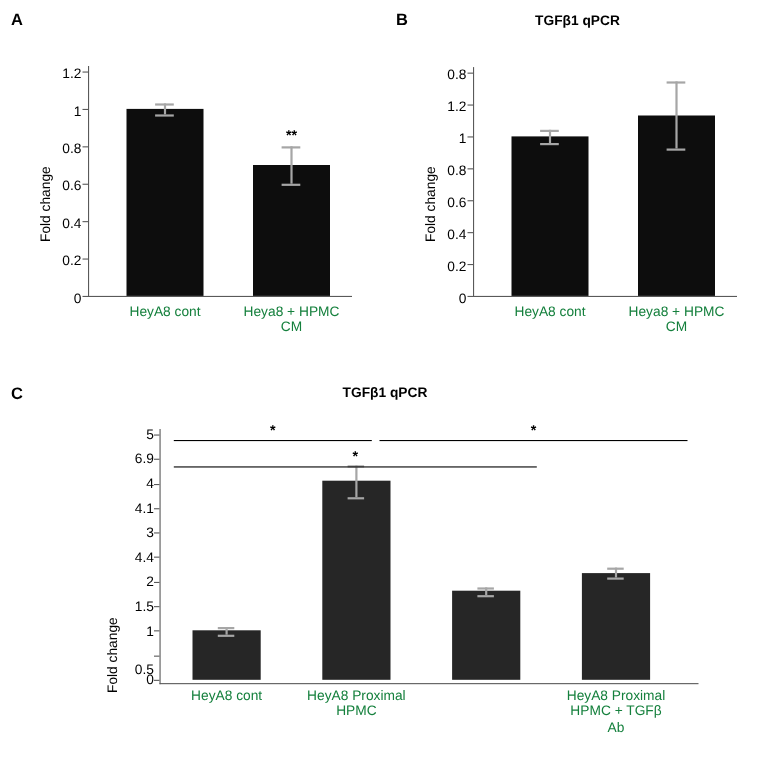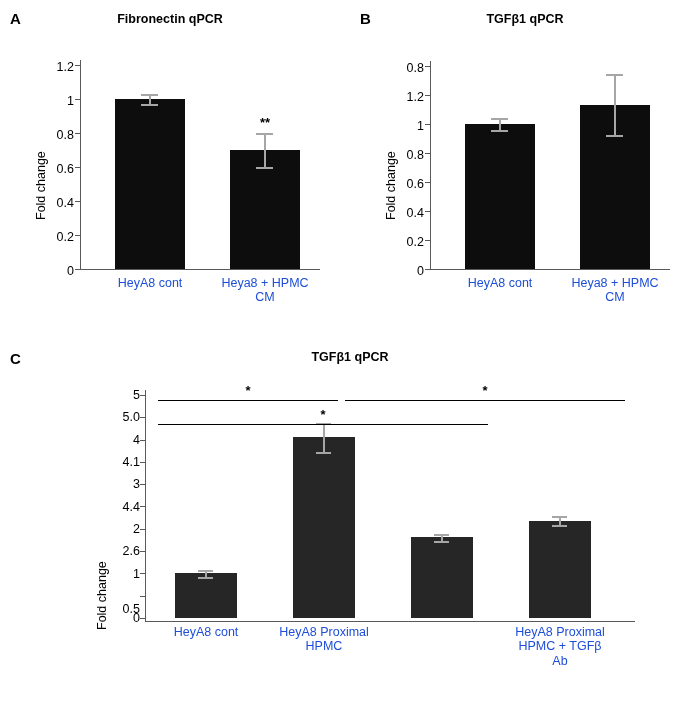--- a/index.html
+++ b/index.html
@@ -73,21 +73,21 @@
   .errcap {
     position: absolute;
     background: #a6a6a6;
     height: 1.6px;
   }
   .xtick-label {
     position: absolute;
     font-size: 12.5px;
     text-align: center;
     line-height: 1.15;
-    color: #1d4ed8;
+    color: #15803d;
   }
   .sig-star {
     position: absolute;
     font-size: 13px;
     font-weight: bold;
     text-align: center;
     color: #000;
     line-height: 1;
   }
   .sig-line {
@@ -96,21 +96,20 @@
     height: 1.4px;
   }
 </style>
 </head>
 <body>
 
 <div class="panel" style="left:0px; top:0px; width:340px; height:330px;">
 
   <div class="panel-letter" style="left:10px; top:10px;">A</div>
 
-  <div class="chart-title" style="top:12px;">Fibronectin qPCR</div>
 
   <div class="ylabel" style="left:34px; top:220px;">Fold change</div>
 
   <div class="ytick" style="left:46px; top:265px; width:28px;">0</div>
   <div class="ytick" style="left:46px; top:231px; width:28px;">0.2</div>
   <div class="ytick" style="left:46px; top:197px; width:28px;">0.4</div>
   <div class="ytick" style="left:46px; top:163px; width:28px;">0.6</div>
   <div class="ytick" style="left:46px; top:129px; width:28px;">0.8</div>
   <div class="ytick" style="left:46px; top:95px; width:28px;">1</div>
   <div class="ytick" style="left:46px; top:61px; width:28px;">1.2</div>
@@ -194,27 +193,27 @@
 
   <div class="panel-letter" style="left:10px; top:10px;">C</div>
 
   <div class="chart-title" style="top:10px;">TGFβ1 qPCR</div>
 
   <div class="ylabel" style="left:95px; top:290px;">Fold change</div>
 
   <div class="ytick" style="left:110px; top:272px; width:30px;">0</div>
   <div class="ytick" style="left:110px; top:250px; width:30px;margin-top:13px;">0.5</div>
   <div class="ytick" style="left:110px; top:228px; width:30px;">1</div>
-  <div class="ytick" style="left:110px; top:205px; width:30px;">2.6</div>
+  <div class="ytick" style="left:110px; top:205px; width:30px;">1.5</div>
   <div class="ytick" style="left:110px; top:183px; width:30px;">2</div>
   <div class="ytick" style="left:110px; top:161px; width:30px;">4.4</div>
   <div class="ytick" style="left:110px; top:138px; width:30px;">3</div>
   <div class="ytick" style="left:110px; top:116px; width:30px;">4.1</div>
   <div class="ytick" style="left:110px; top:94px; width:30px;">4</div>
-  <div class="ytick" style="left:110px; top:71px; width:30px;">5.0</div>
+  <div class="ytick" style="left:110px; top:71px; width:30px;">6.9</div>
   <div class="ytick" style="left:110px; top:49px; width:30px;">5</div>
 
   <div class="plot-area" style="left:145px; top:50px; width:490px; height:232px;">
   </div>
 
   <div class="ytickmark" style="left:140px; top:278px;"></div>
   <div class="ytickmark" style="left:140px; top:256px;"></div>
   <div class="ytickmark" style="left:140px; top:233px;"></div>
   <div class="ytickmark" style="left:140px; top:211px;"></div>
   <div class="ytickmark" style="left:140px; top:189px;"></div>

